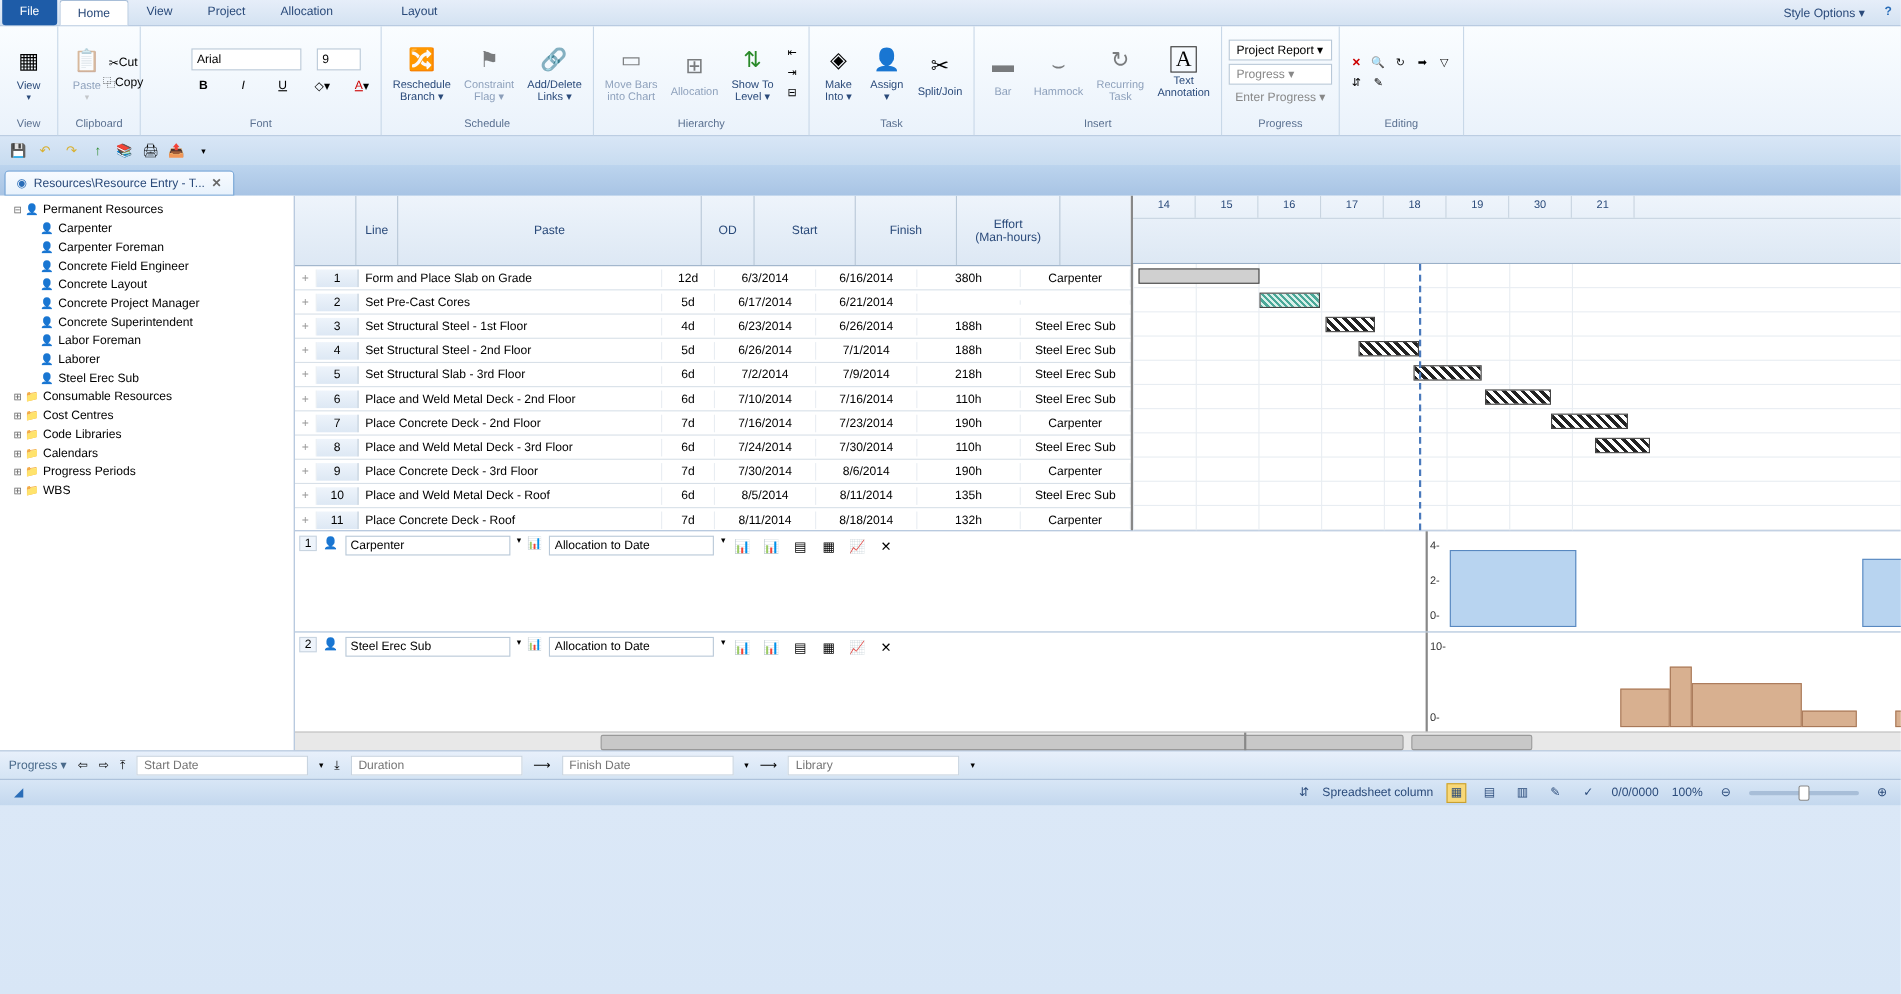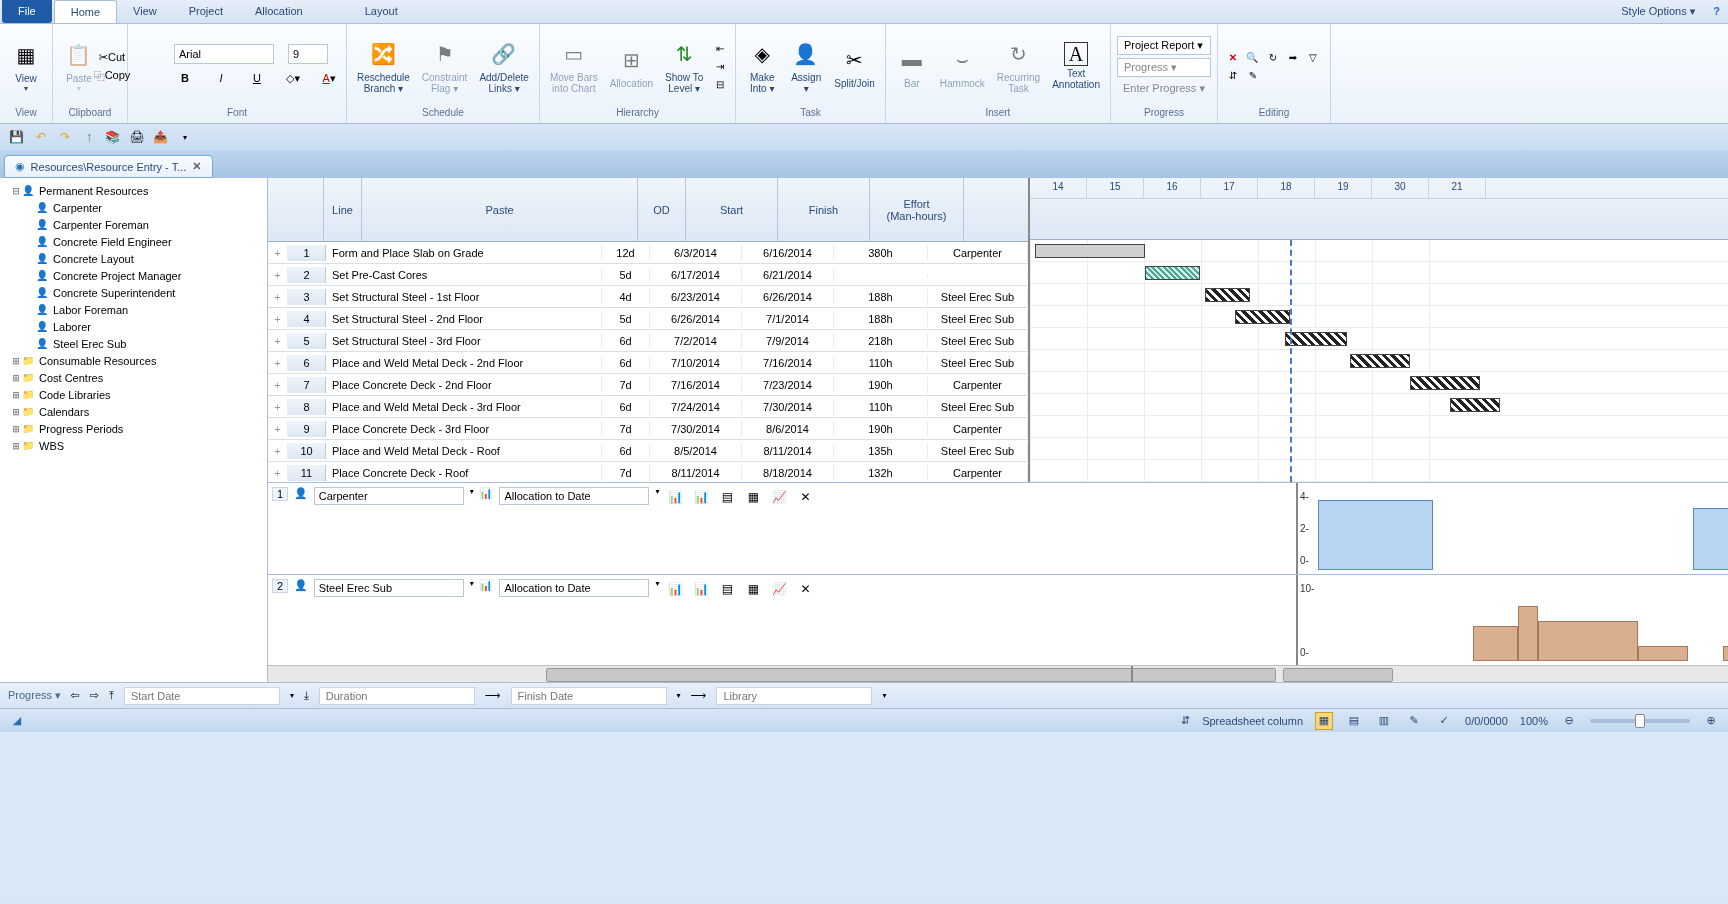--- a/index.html
+++ b/index.html
@@ -417,21 +417,21 @@
     <div class="gcell col-name">Set Structural Steel - 2nd Floor</div>
     <div class="gcell center col-od">5d</div>
     <div class="gcell center col-start">6/26/2014</div>
     <div class="gcell center col-finish">7/1/2014</div>
     <div class="gcell center col-effort">188h</div>
     <div class="gcell center col-res">Steel Erec Sub</div>
   </div>
             <div class="grow">
     <div class="gcell col-exp">+</div>
     <div class="gcell num col-line">5</div>
-    <div class="gcell col-name">Set Structural Steel - 3rd Floor</div>
+    <div class="gcell col-name">Set Structural Slab - 3rd Floor</div>
     <div class="gcell center col-od">6d</div>
     <div class="gcell center col-start">7/2/2014</div>
     <div class="gcell center col-finish">7/9/2014</div>
     <div class="gcell center col-effort">218h</div>
     <div class="gcell center col-res">Steel Erec Sub</div>
   </div>
             <div class="grow">
     <div class="gcell col-exp">+</div>
     <div class="gcell num col-line">6</div>
     <div class="gcell col-name">Place and Weld Metal Deck - 2nd Floor</div>

